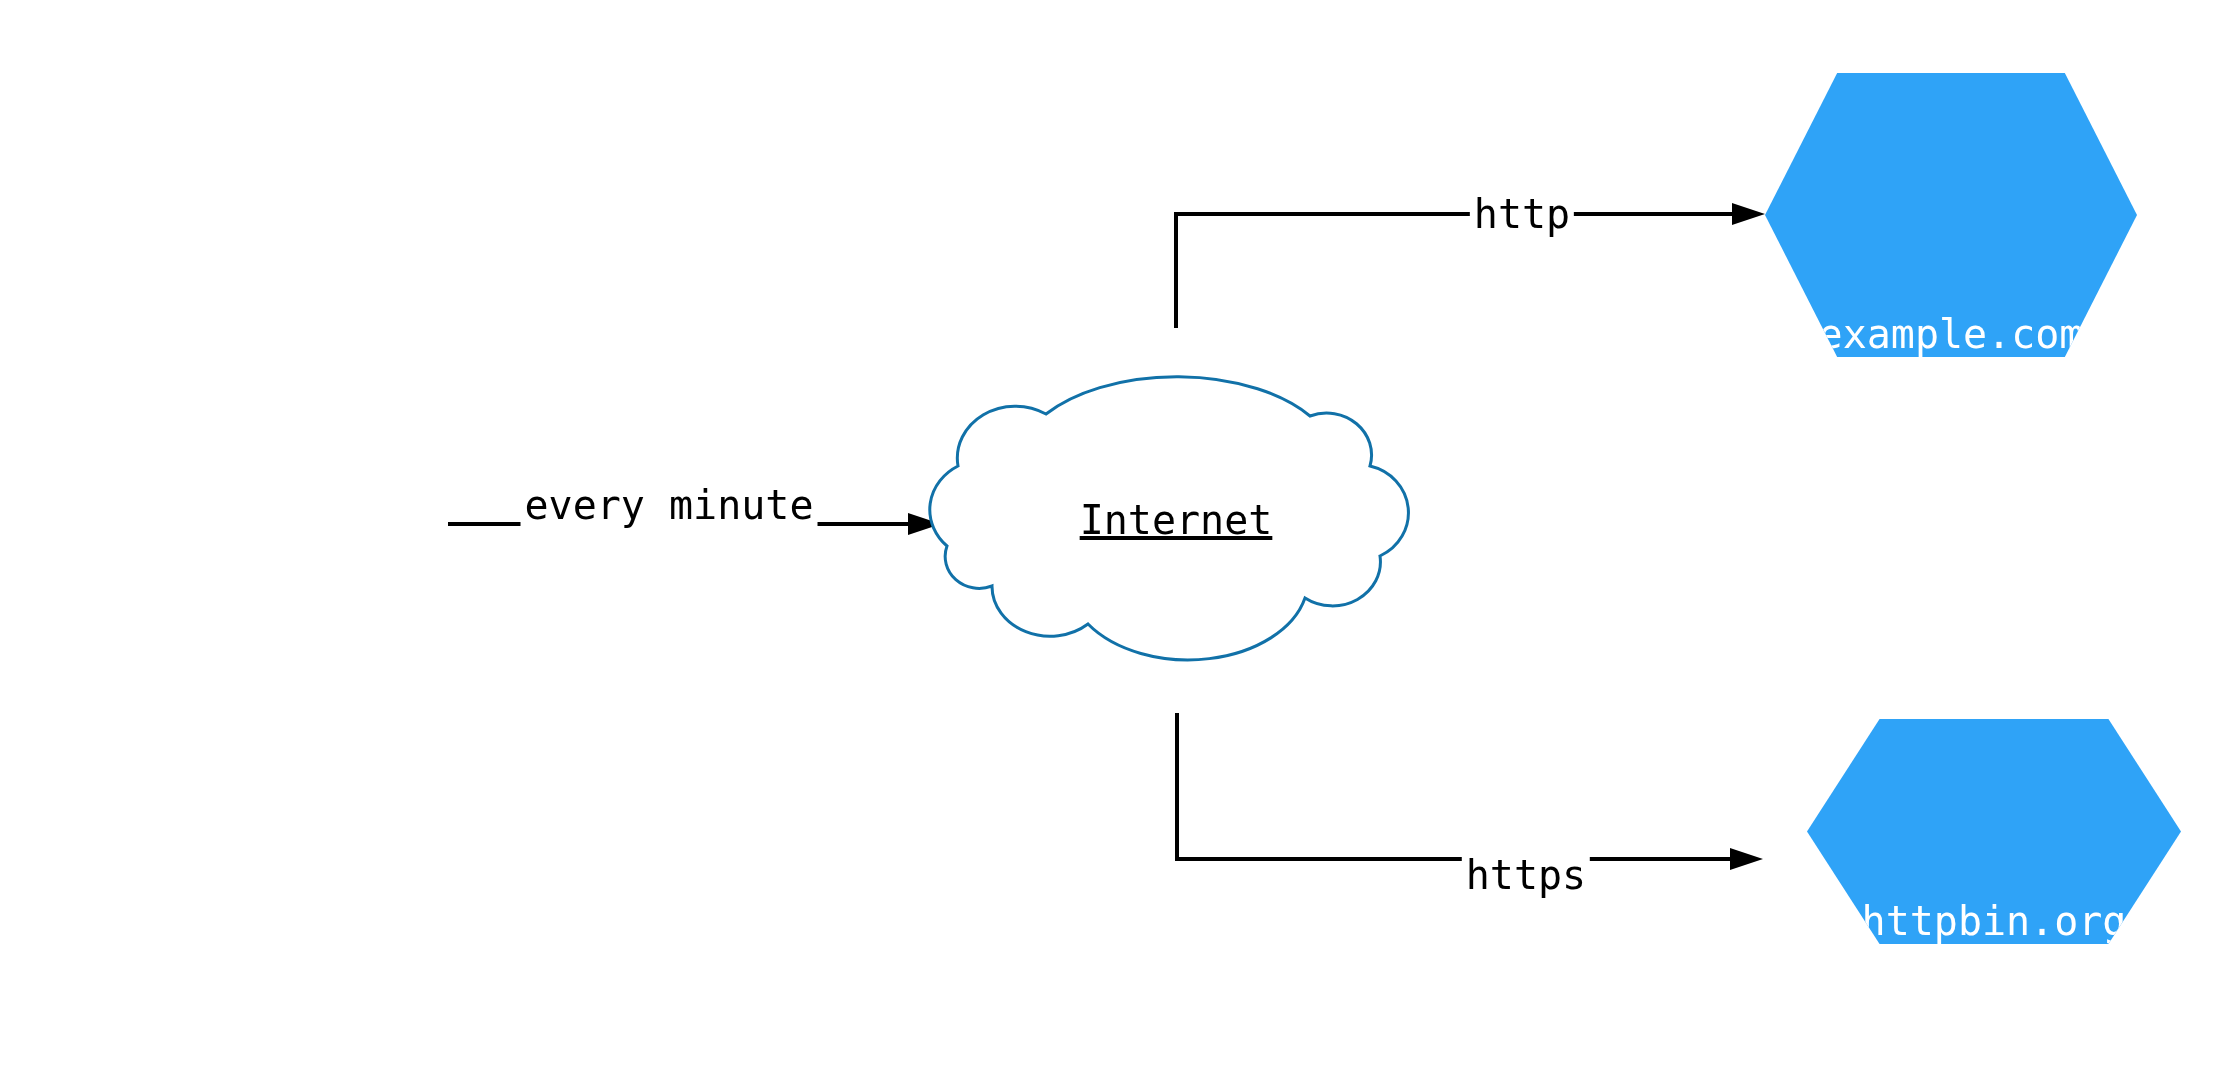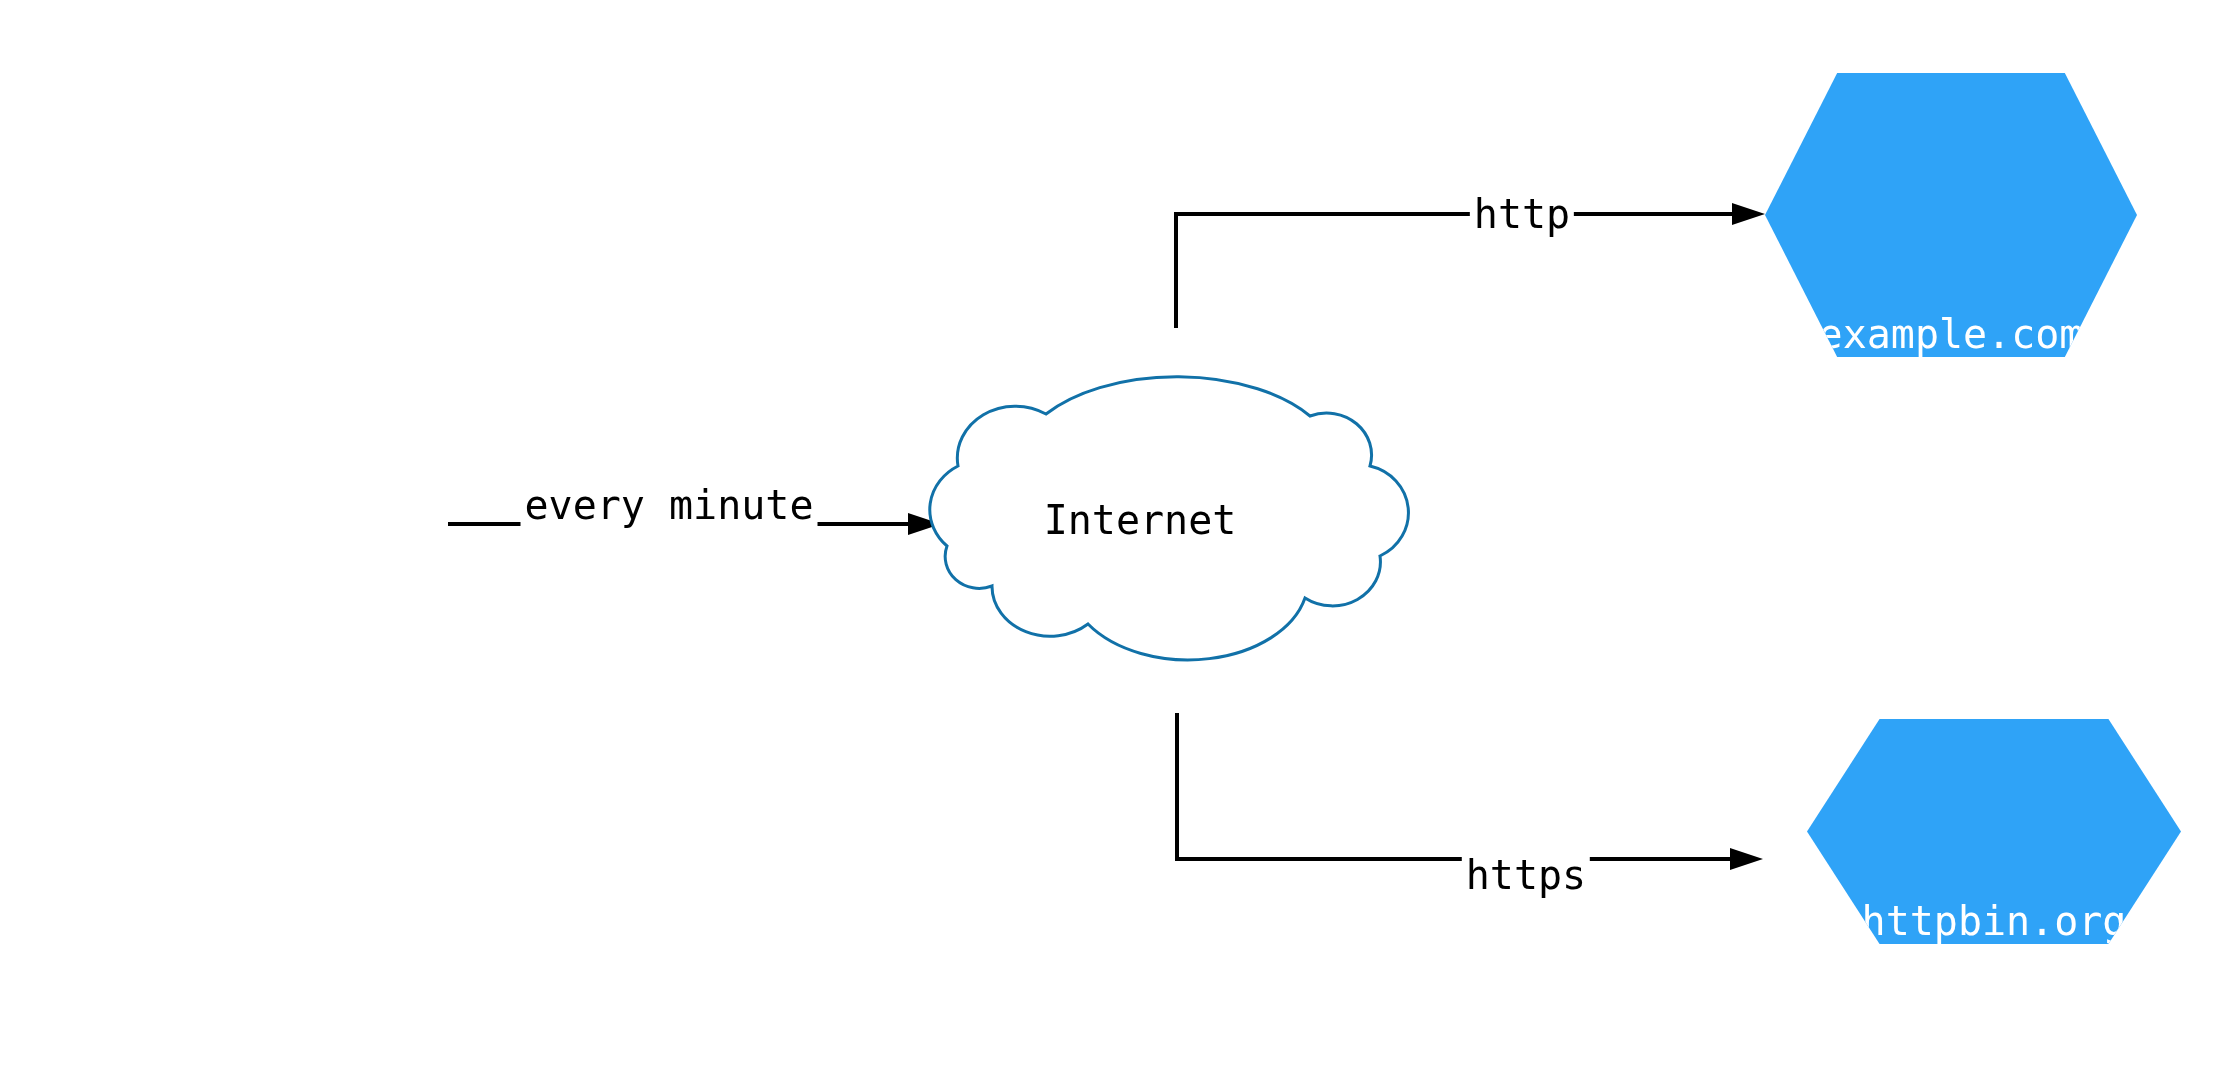--- a/index.html
+++ b/index.html
@@ -35,27 +35,28 @@
     line-height: 1.15;
     text-align: center;
     white-space: pre-line;
   }
   .node-monitoring { left: 76px;   top: 383px; width: 372px; height: 282px; }
   .node-example    { left: 1765px; top: 73px;  width: 372px; height: 284px; }
   .node-httpbin    { left: 1807px; top: 719px; width: 374px; height: 225px; }
 
   .cloud-label {
     position: absolute;
-    left: 1140px;
+    left: 1176px;
     top: 520px;
     transform: translate(-50%, -50%);
     color: #000000;
     font-size: 40px;
     line-height: 1;
     white-space: nowrap;
+    text-decoration: underline;
   }
   .edge-label {
     position: absolute;
     transform: translate(-50%, -50%);
     background: #ffffff;
     color: #000000;
     font-size: 40px;
     line-height: 1;
     padding: 2px 4px;
     white-space: nowrap;

